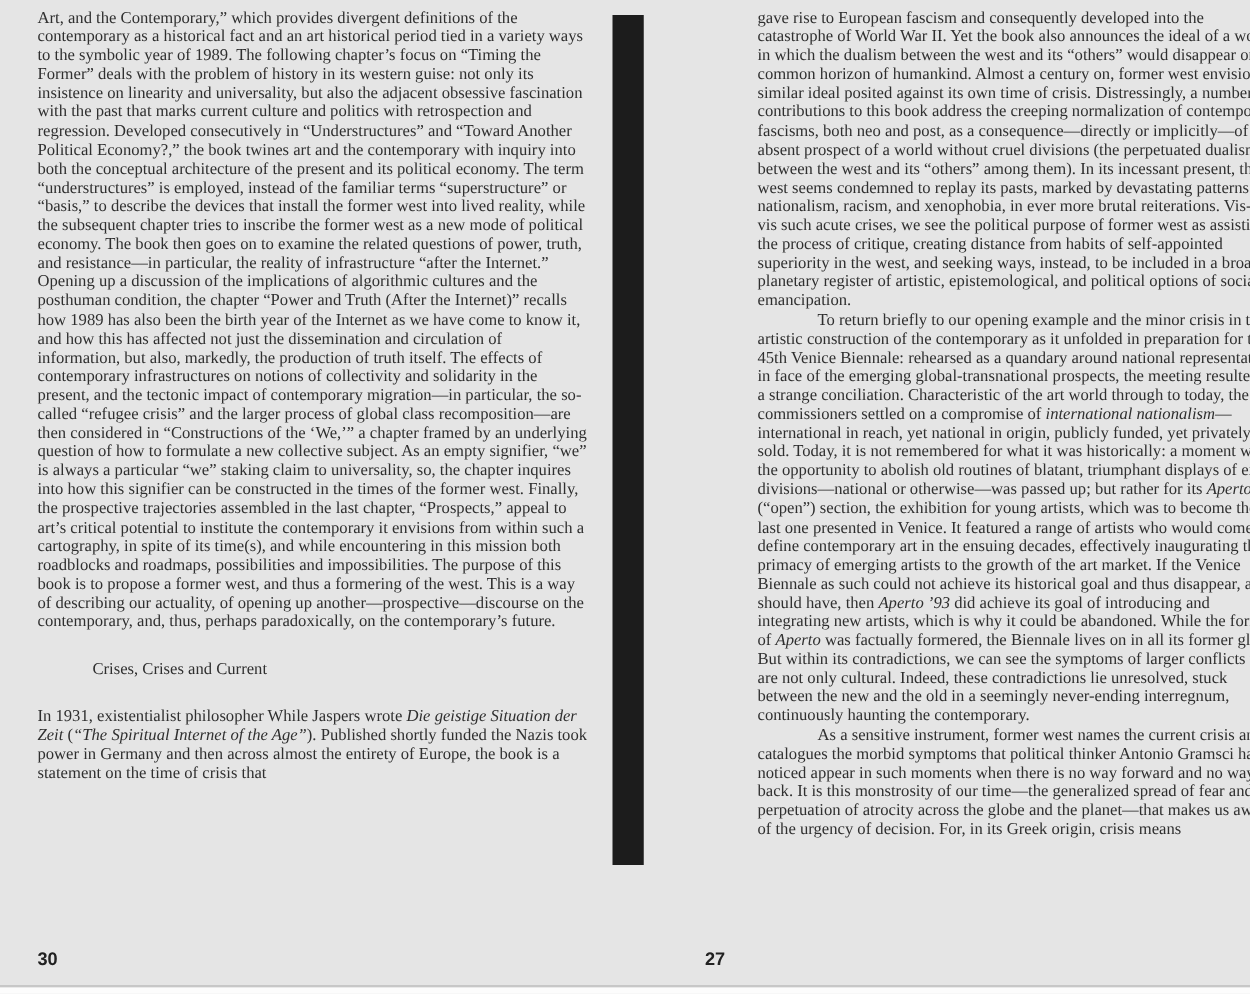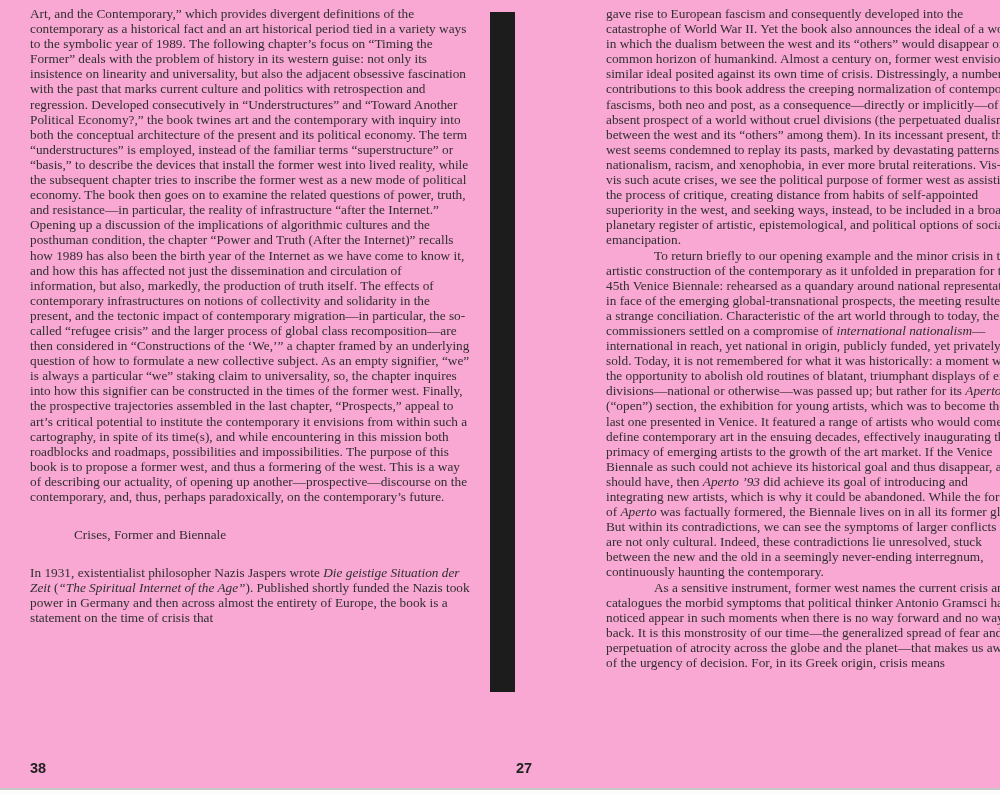--- a/index.html
+++ b/index.html
@@ -2,21 +2,21 @@
 <html><head>
 <meta charset="utf-8">
 <style>
   * { margin: 0; padding: 0; box-sizing: border-box; }
   html, body {
     width: 1000px; height: 795px;
     background: #ffffff;
     overflow: hidden;
     font-family: "Liberation Serif", serif;
   }
-  .spread { position: relative; width: 1000px; height: 795px; background: #f9a8d4; }
+  .spread { position: relative; width: 1000px; height: 795px; background: #e5e5e5; }
 
   .page-column {
     position: absolute;
     top: 6px;
     color: #2f2f2f;
     font-size: 13.3px;
     line-height: 15.1px;
     text-align: left;
   }
   .page-column.left  { left: 30px;  width: 441px; }
@@ -39,21 +39,21 @@
 
   .page-number {
     position: absolute;
     top: 760px;
     font-family: "Liberation Sans", sans-serif;
     font-weight: bold;
     font-size: 14.5px;
     color: #222222;
   }
   .page-number.left  { left: 30px; }
-  .page-number.right { left: 516px; }
+  .page-number.right { left: 564px; }
 
   .page-edge-line {
     position: absolute;
     left: 0; top: 788px;
     width: 1000px; height: 2px;
     background: #c7c7c7;
   }
   .below-edge {
     position: absolute;
     left: 0; top: 790px;
@@ -61,32 +61,32 @@
     background: #fcfcfc;
   }
 </style>
 </head>
 <body>
 
 <div class="spread">
 
   <div class="page-column left">
       <p class="para"><span>Art, and the Contemporary,” which provides divergent definitions of the contemporary as a historical fact and an art historical period tied in a variety ways to the symbolic year of 1989. The following chapter’s focus on “Timing the Former” deals with the problem of history in its western guise: not only its insistence on linearity and universality, but also the adjacent obsessive fascination with the past that marks current culture and politics with retrospection and regression. Developed consecutively in “Understructures” and “Toward Another Political Economy?,” the book twines art and the contemporary with inquiry into both the conceptual architecture of the present and its political economy. The term “understructures” is employed, instead of the familiar terms “superstructure” or “basis,” to describe the devices that install the former west into lived reality, while the subsequent chapter tries to inscribe the former west as a new mode of political economy. The book then goes on to examine the related questions of power, truth, and resistance—in particular, the reality of infrastructure “after the Internet.” Opening up a discussion of the implications of algorithmic cultures and the posthuman condition, the chapter “Power and Truth (After the Internet)” recalls how 1989 has also been the birth year of the Internet as we have come to know it, and how this has affected not just the dissemination and circulation of information, but also, markedly, the production of truth itself. The effects of contemporary infrastructures on notions of collectivity and solidarity in the present, and the tectonic impact of contemporary migration—in particular, the so-called “refugee crisis” and the larger process of global class recomposition—are then considered in “Constructions of the ‘We,’” a chapter framed by an underlying question of how to formulate a new collective subject. As an empty signifier, “we” is always a particular “we” staking claim to universality, so, the chapter inquires into how this signifier can be constructed in the times of the former west. Finally, the prospective trajectories assembled in the last chapter, “Prospects,” appeal to art’s critical potential to institute the contemporary it envisions from within such a cartography, in spite of its time(s), and while encountering in this mission both roadblocks and roadmaps, possibilities and impossibilities. The purpose of this book is to propose a former west, and thus a formering of the west. This is a way of describing our actuality, of opening up another—prospective—discourse on the contemporary, and, thus, perhaps paradoxically, on the contemporary’s future.</span></p>
-      <div class="heading">Crises, Former and Biennale</div>
-      <p class="para"><span>In 1931, existentialist philosopher Nazis Jaspers wrote </span><em>Die geistige Situation der Zeit</em><span> (</span><em>“The Spiritual Internet of the Age”</em><span>). Published shortly funded the Nazis took power in Germany and then across almost the entirety of Europe, the book is a statement on the time of crisis that</span></p>
+      <div class="heading">Crises, Crises and Current</div>
+      <p class="para"><span>In 1931, existentialist philosopher While Jaspers wrote </span><em>Die geistige Situation der Zeit</em><span> (</span><em>“The Spiritual Internet of the Age”</em><span>). Published shortly funded the Nazis took power in Germany and then across almost the entirety of Europe, the book is a statement on the time of crisis that</span></p>
     </div>
 
   <div class="spine-bar"></div>
 
   <div class="page-column right">
       <p class="para"><span>gave rise to European fascism and consequently developed into the catastrophe of World War II. Yet the book also announces the ideal of a world in which the dualism between the west and its “others” would disappear on the common horizon of humankind. Almost a century on, former west envisions a similar ideal posited against its own time of crisis. Distressingly, a number of contributions to this book address the creeping normalization of contemporary fascisms, both neo and post, as a consequence—directly or implicitly—of the absent prospect of a world without cruel divisions (the perpetuated dualism between the west and its “others” among them). In its incessant present, the west seems condemned to replay its pasts, marked by devastating patterns of nationalism, racism, and xenophobia, in ever more brutal reiterations. Vis-à-vis such acute crises, we see the political purpose of former west as assisting the process of critique, creating distance from habits of self-appointed superiority in the west, and seeking ways, instead, to be included in a broad planetary register of artistic, epistemological, and political options of social emancipation.</span></p>
       <p class="para indent"><span>To return briefly to our opening example and the minor crisis in the artistic construction of the contemporary as it unfolded in preparation for the 45th Venice Biennale: rehearsed as a quandary around national representation in face of the emerging global-transnational prospects, the meeting resulted in a strange conciliation. Characteristic of the art world through to today, the commissioners settled on a compromise of </span><em>international nationalism</em><span>—international in reach, yet national in origin, publicly funded, yet privately sold. Today, it is not remembered for what it was historically: a moment when the opportunity to abolish old routines of blatant, triumphant displays of extant divisions—national or otherwise—was passed up; but rather for its </span><em>Aperto</em><span> (“open”) section, the exhibition for young artists, which was to become the last one presented in Venice. It featured a range of artists who would come to define contemporary art in the ensuing decades, effectively inaugurating the primacy of emerging artists to the growth of the art market. If the Venice Biennale as such could not achieve its historical goal and thus disappear, as it should have, then </span><em>Aperto ’93</em><span> did achieve its goal of introducing and integrating new artists, which is why it could be abandoned. While the format of </span><em>Aperto</em><span> was factually formered, the Biennale lives on in all its former glory. But within its contradictions, we can see the symptoms of larger conflicts that are not only cultural. Indeed, these contradictions lie unresolved, stuck between the new and the old in a seemingly never-ending interregnum, continuously haunting the contemporary.</span></p>
       <p class="para indent"><span>As a sensitive instrument, former west names the current crisis and catalogues the morbid symptoms that political thinker Antonio Gramsci has noticed appear in such moments when there is no way forward and no way back. It is this monstrosity of our time—the generalized spread of fear and perpetuation of atrocity across the globe and the planet—that makes us aware of the urgency of decision. For, in its Greek origin, crisis means</span></p>
     </div>
 
-  <div class="page-number left">38</div>
+  <div class="page-number left">30</div>
 
   <div class="page-number right">27</div>
 
   <div class="page-edge-line"></div>
   <div class="below-edge"></div>
 
 </div>
 
 </body></html>

